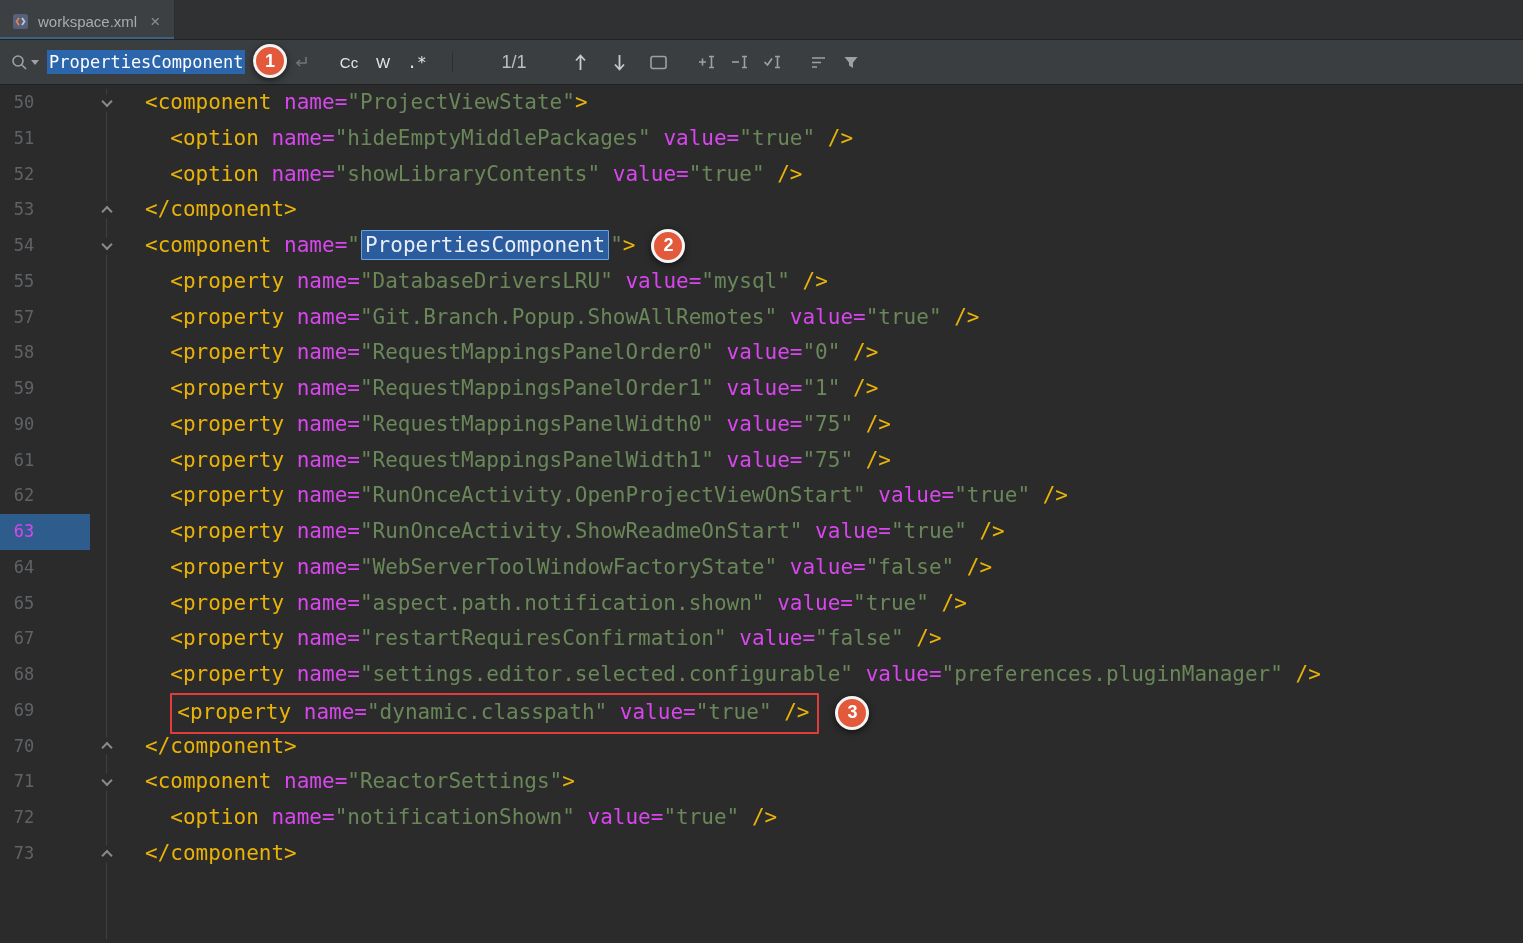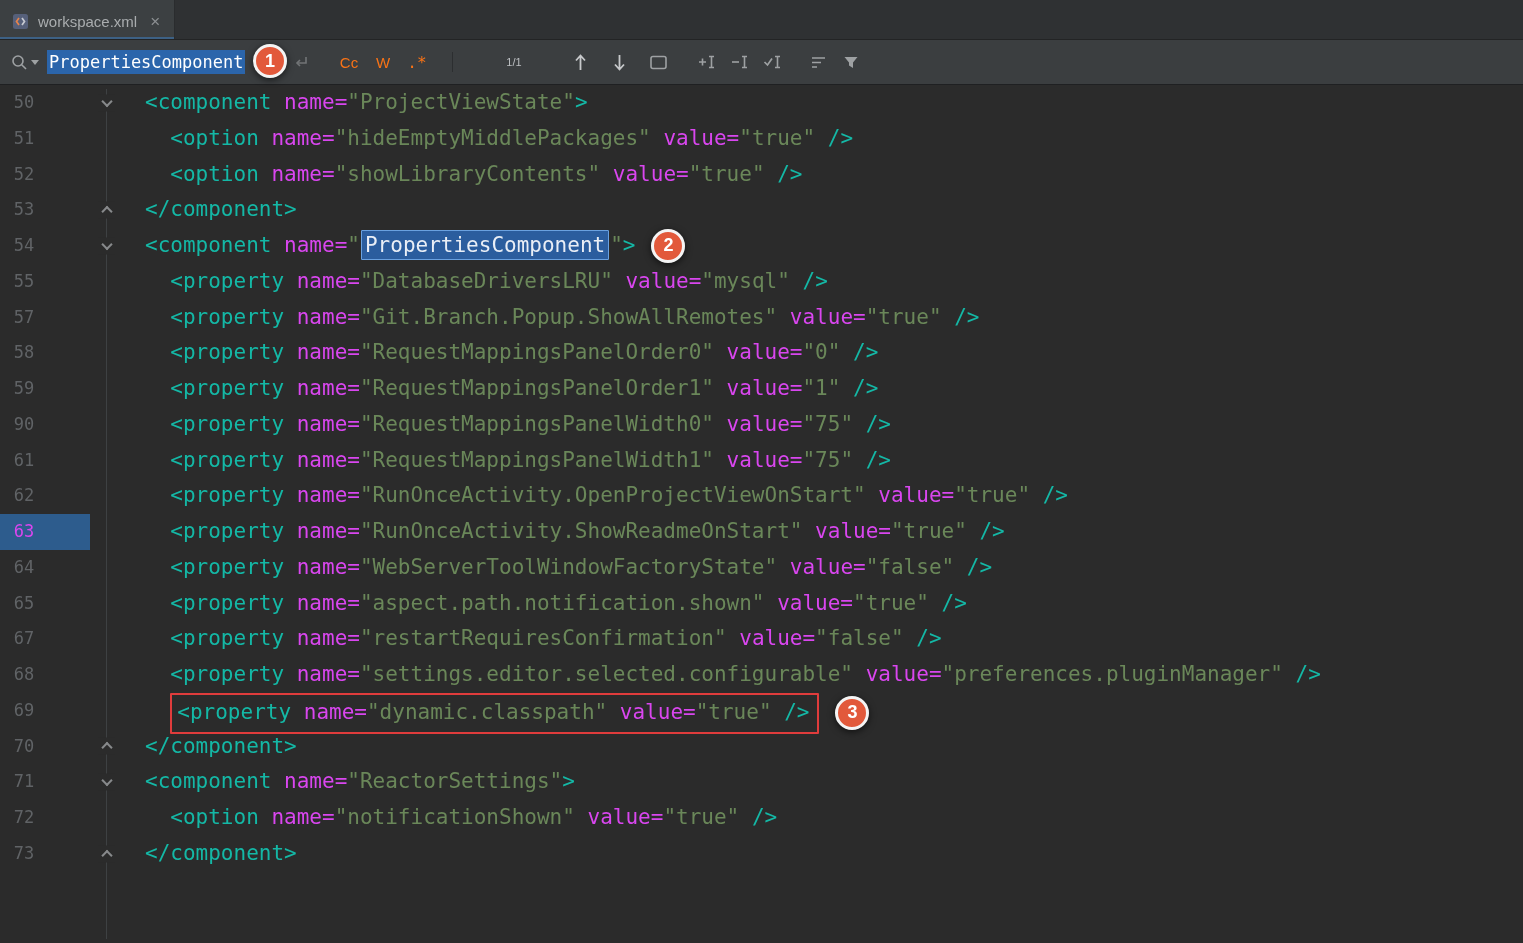--- a/index.html
+++ b/index.html
@@ -11,26 +11,26 @@
        border-right:1px solid #2a2c2e;box-shadow:inset 0 -2px 0 #3d6185;cursor:default}
   .tab-title{color:#a9acae;font-size:15px}
   .tab-close{color:#8c8f92;font-size:17px;line-height:1;margin-left:4px;cursor:pointer}
 
   
   .search-bar{position:relative;height:45px;background:#3b3e40;border-bottom:1px solid #1f2022;
               display:flex;align-items:center;padding:0 10px;color:#9da0a3}
   .search-icon-wrap{display:flex;align-items:flex-end;gap:2px}
   .query{font-family:"DejaVu Sans Mono",monospace;font-size:17px;color:#fff;margin-left:8px;cursor:text;min-width:210px}
   .query .sel{background:#2b65ab;padding:2px 2px;color:#fff}
-  .sbtn{width:34px;text-align:center;font-size:15px;color:#f97316;background:none;border:none;cursor:pointer;
+  .sbtn{width:34px;text-align:center;font-size:15px;color:#e5e5e5;background:none;border:none;cursor:pointer;
         font-family:"Liberation Sans",sans-serif}
   .sbtn.regex{font-family:"DejaVu Sans Mono",monospace;font-size:16px}
   .icon{display:inline-flex;align-items:center;justify-content:center;cursor:pointer}
   .dim{opacity:.55}
-  .count{color:#bcbfc2;font-size:11px;margin:0 0 0 44px;min-width:34px;text-align:center}
+  .count{color:#bcbfc2;font-size:18px;margin:0 0 0 44px;min-width:34px;text-align:center}
   .sep{width:1px;height:20px;background:#2c2e30;margin-left:18px}
 
   
   .badge{display:inline-flex;align-items:center;justify-content:center;width:34px;height:34px;border-radius:50%;
          background:#e2593b;color:#fff;font-family:"Liberation Sans",sans-serif;font-size:18px;font-weight:bold;
          border:3px solid #f4f4f4;box-shadow:0 2px 7px rgba(0,0,0,.6)}
   .badge-abs{position:absolute;left:253px;top:4px;z-index:6}
   .inline-badge{vertical-align:middle;margin-left:16px}
 
   
@@ -42,21 +42,21 @@
   .gutter-hl::before{content:"";position:absolute;left:0;top:0;width:90px;height:100%;background:#2d5c8d}
   .line-number{position:absolute;left:0;top:0;width:48px;text-align:center;color:#606366;font-size:17px;line-height:35.75px}
   .gutter-hl .line-number{color:#d946ef}
   .fold-icon{position:absolute;left:98px;top:50%;transform:translateY(-50%);width:17px;height:17px;
              display:flex;align-items:center;justify-content:center;cursor:pointer;background:#2b2b2b}
   .chev{display:block;width:8px;height:8px;border-right:2px solid #87898b;border-bottom:2px solid #87898b}
   .chev-down{transform:rotate(45deg);margin-top:-3px}
   .chev-up{transform:rotate(-135deg);margin-top:3px}
   .code-text{padding-left:9px;white-space:pre}
 
-  .tk-tag{color:#14b8a6}
+  .tk-tag{color:#eab308}
   .tk-attr{color:#d946ef}
   .tk-str{color:#6a8759}
   .tk-hl{background:#2b5d9e;border:1px solid #6aa1e0;color:#e9eef6;padding:2px 3px;margin:0 1px;border-radius:1px}
   .red-box{display:inline-block;border:2px solid #e03c3c;padding:0 8px 1px 5px;border-radius:1px}
   .redacted{display:inline-block;width:360px;height:21px;vertical-align:middle;background:#30593a;
             border-radius:7px;filter:blur(6px);opacity:.85;margin-left:2px}
 
   svg{display:block}
 </style>
 </head>

